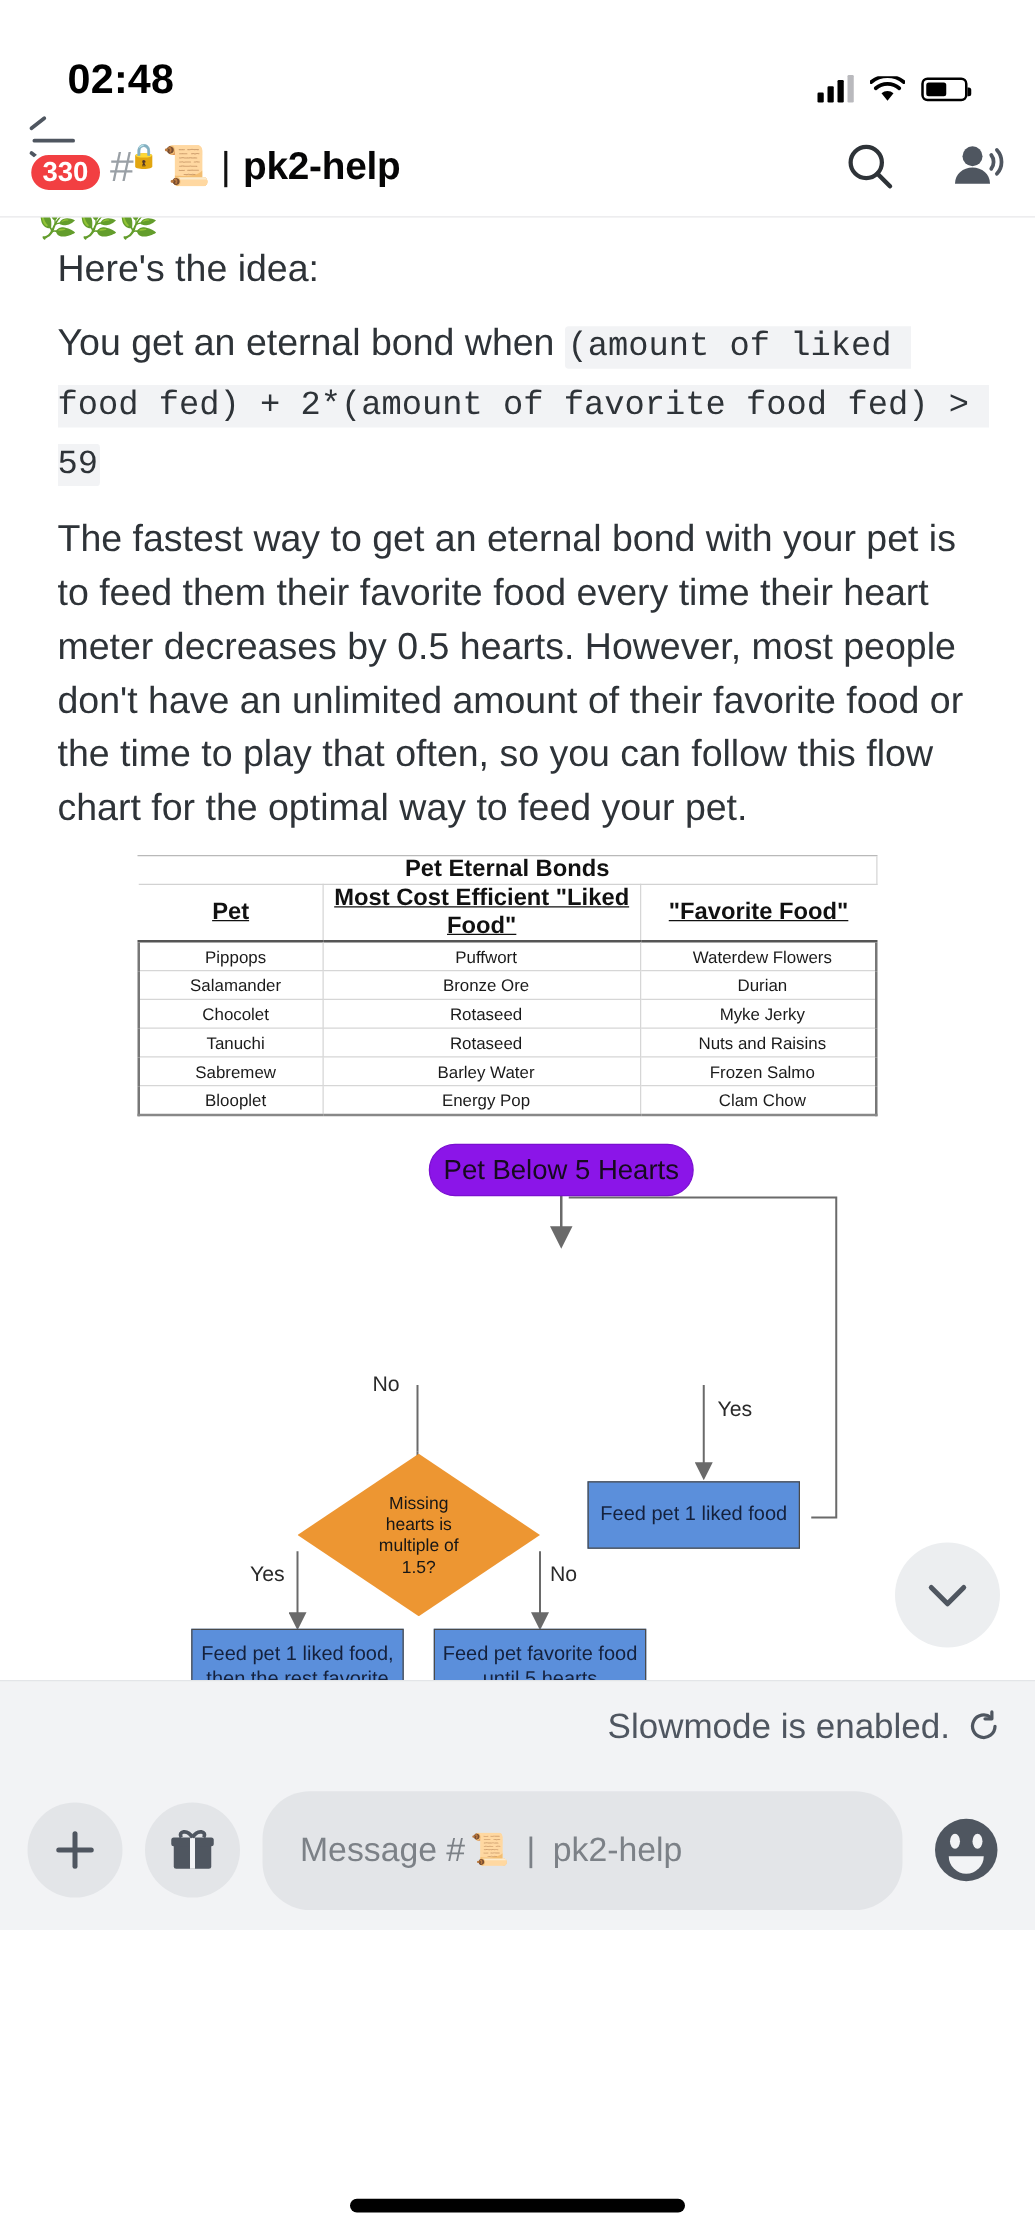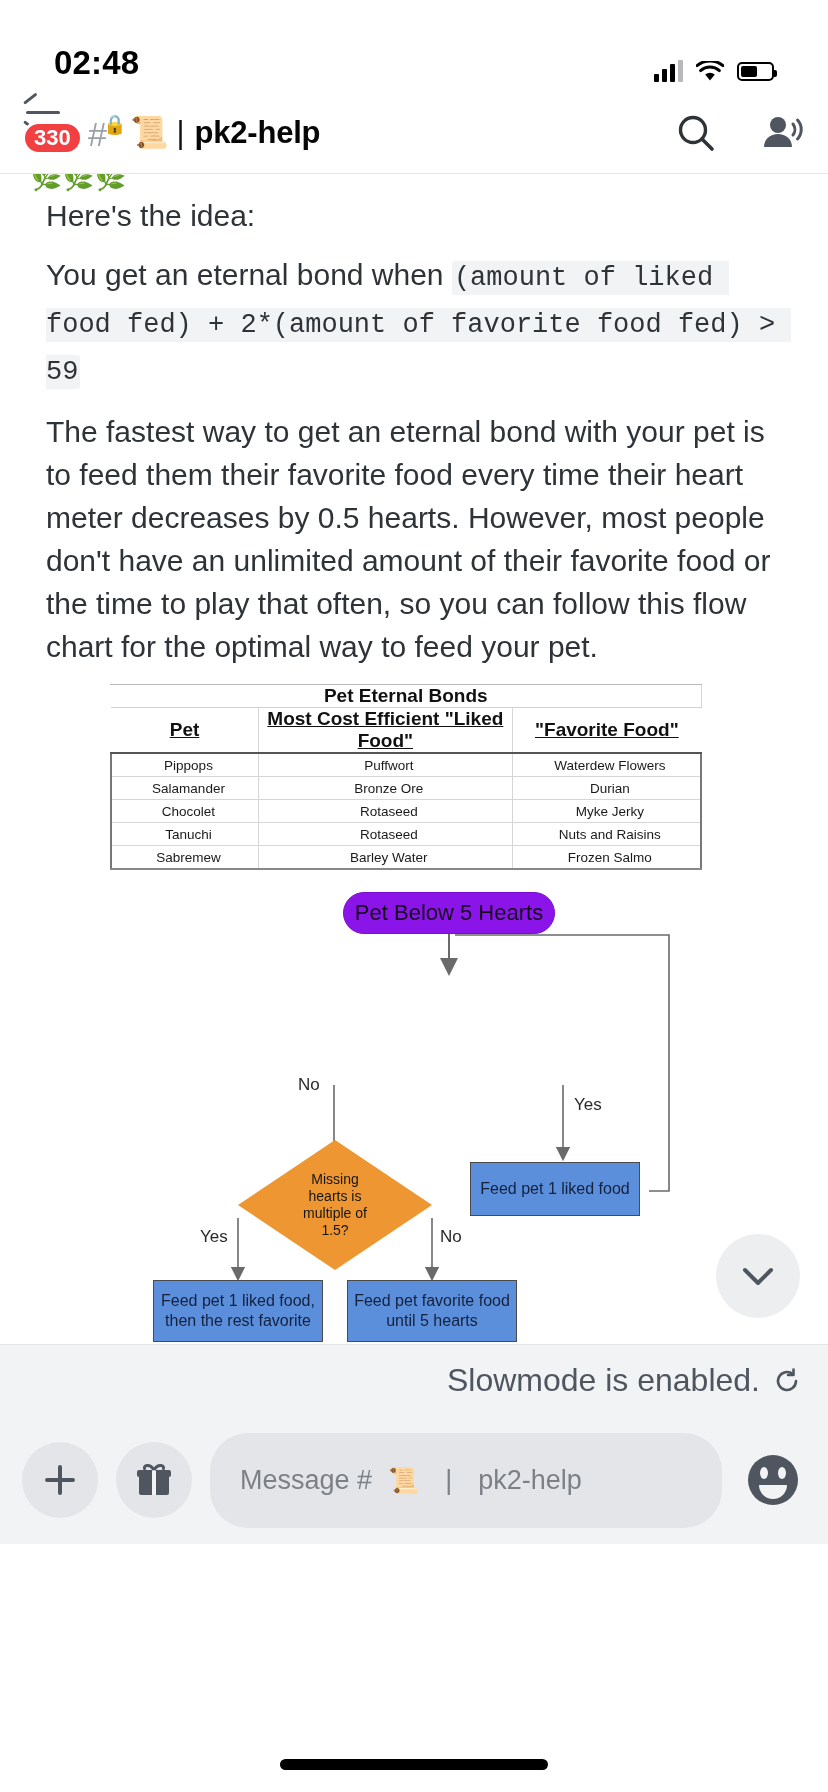--- a/index.html
+++ b/index.html
@@ -202,35 +202,35 @@
     display: flex; align-items: center; justify-content: center;
   }
 
   
   .slowmode {
     height: 72px; background: #f2f3f5;
     display: flex; align-items: center; justify-content: flex-end;
     padding-right: 26px; gap: 12px;
     border-top: 1px solid #e3e5e8;
   }
-  .slowmode .txt { font-size: 32px; color: #4f5660; }
+  .slowmode .txt { font-size: 28px; color: #4f5660; }
 
   
   .composer {
     height: 128px; background: #f2f3f5;
     display: flex; align-items: center; padding: 0 22px; gap: 18px;
   }
   .round-btn {
     width: 76px; height: 76px; border-radius: 50%;
     background: #e3e5e8; flex: none;
     display: flex; align-items: center; justify-content: center;
   }
   .msg-box {
     flex: 1; height: 95px; border-radius: 38px; background: #e3e5e8;
-    display: flex; align-items: center; padding: 0 30px; gap: 16px;
+    display: flex; align-items: center; padding: 0 30px; gap: 4px;
     overflow: hidden;
   }
   .msg-box .ph { font-size: 27px; color: #7c8187; white-space: nowrap; }
   .msg-box .ph-emoji { font-size: 25px; }
   .emoji-btn { width: 66px; height: 66px; flex:none; display:flex; align-items:center; justify-content:center; }
 
   
   .home-ind {
     position: absolute; left: 50%; transform: translateX(-50%);
     bottom: 22px; width: 268px; height: 11px;
@@ -335,20 +335,25 @@
         <tr>
           <td class="c1">Tanuchi</td>
           <td class="c2">Rotaseed</td>
           <td class="c3">Nuts and Raisins</td>
         </tr>
         <tr>
           <td class="c1">Sabremew</td>
           <td class="c2">Barley Water</td>
           <td class="c3">Frozen Salmo</td>
         </tr>
+        <tr>
+          <td class="c1">Blooplet</td>
+          <td class="c2">Energy Pop</td>
+          <td class="c3">Clam Chow</td>
+        </tr>
       </tbody>
     </table>
   </div>
 
   <div class="flow">
     <svg width="828" height="480">
       <defs>
         <marker id="ah" markerWidth="9" markerHeight="9" refX="7" refY="4.5" orient="auto">
           <path d="M0,0 L9,4.5 L0,9 z" fill="#6a6a6a"></path>
         </marker>

